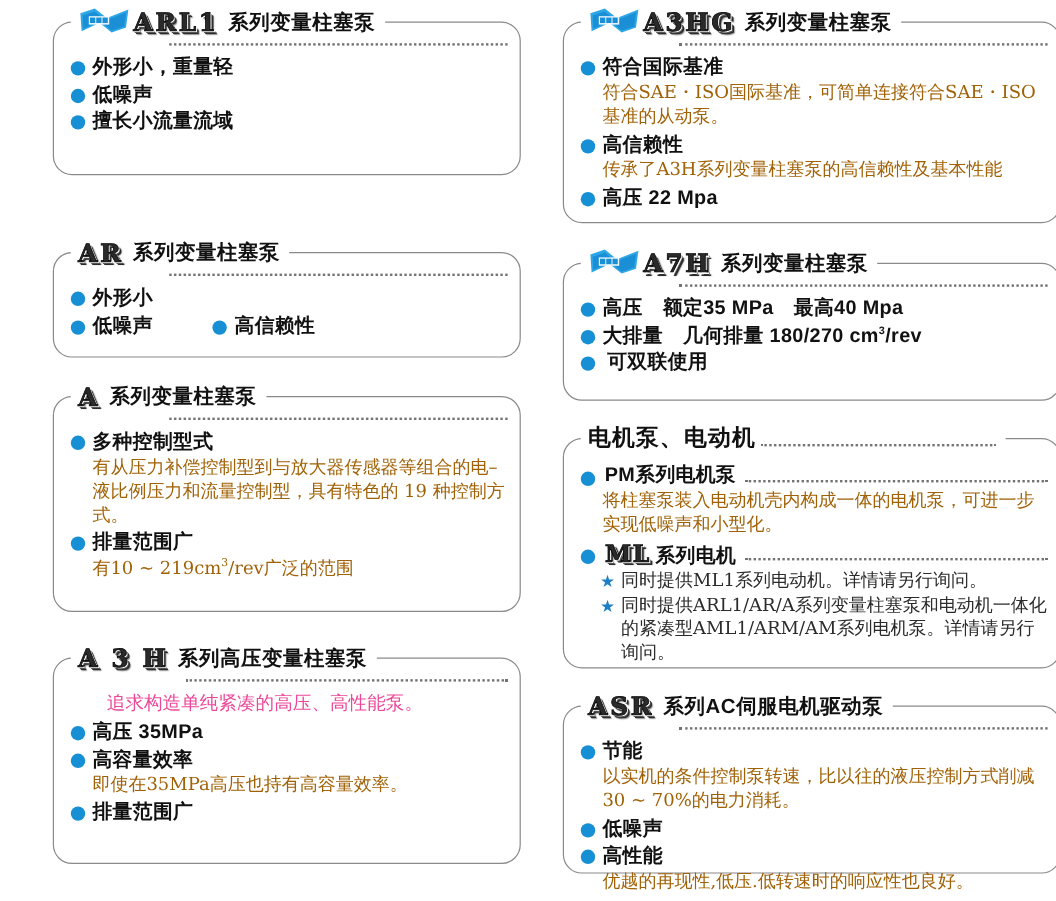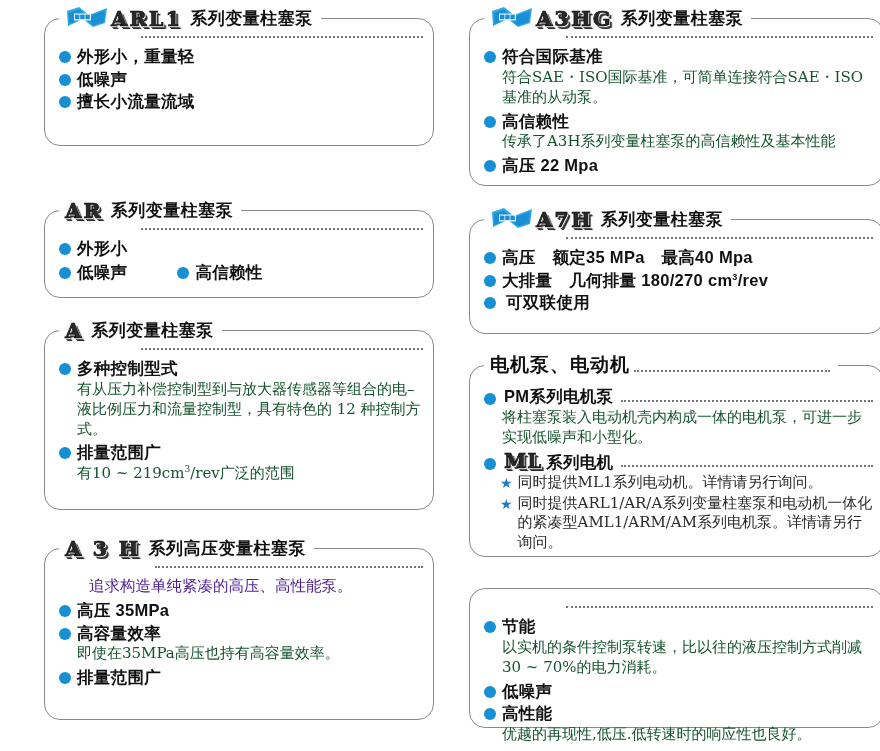--- a/index.html
+++ b/index.html
@@ -97,28 +97,28 @@
     font-size:16.5px;
     color:#111;
     line-height:1.25;
     letter-spacing:.3px;
   }
   .bul-row{display:flex;gap:46px;}
   .sub{
     font-family:"DejaVu Serif","Liberation Serif",serif;
     font-size:15px;
     line-height:1.33;
-    color:#14532d;
+    color:#a16207;
     margin:1px 0 3px 22px;
   }
   .lead{
     font-family:"DejaVu Serif","Liberation Serif",serif;
     font-size:15.5px;
     line-height:1.35;
-    color:#4c1d95;
+    color:#ec4899;
     margin:3px 0 3px 34px;
   }
   sup{font-size:9px;vertical-align:super;}
 
   
   .head-dots{
     display:flex;align-items:center;gap:8px;
   }
   .head-dots .line{
     flex:1 1 auto;
@@ -202,21 +202,21 @@
     <div class="panel" style="position:absolute;top:330px;left:22px;width:390px;height:180px;box-sizing:border-box;">
       <div class="panel-legend">
         <span class="logo-word">A</span>
         <span class="legend-title">系列变量柱塞泵</span>
       </div>
       <div class="dots" style="margin-left:86px;"></div>
       <div class="bul">
         <span class="dot"></span>
         <span class="bul-text">多种控制型式</span>
       </div>
-      <div class="sub">有从压力补偿控制型到与放大器传感器等组合的电–液比例压力和流量控制型，具有特色的 12 种控制方式。</div>
+      <div class="sub">有从压力补偿控制型到与放大器传感器等组合的电–液比例压力和流量控制型，具有特色的 19 种控制方式。</div>
       <div class="bul">
         <span class="dot"></span>
         <span class="bul-text">排量范围广</span>
       </div>
       <div class="sub"><span>有10 ~ 219cm</span><sup>3</sup><span>/rev广泛的范围</span></div>
     </div>
 
     <div class="panel" style="position:absolute;top:548px;left:22px;width:390px;height:172px;box-sizing:border-box;">
       <div class="panel-legend">
         <span class="logo-word">A 3 H</span>
@@ -325,20 +325,24 @@
         <span class="star">★</span>
         <span class="star-text">同时提供ML1系列电动机。详情请另行询问。</span>
       </div>
       <div class="star-item">
         <span class="star">★</span>
         <span class="star-text">同时提供ARL1/AR/A系列变量柱塞泵和电动机一体化的紧凑型AML1/ARM/AM系列电机泵。详情请另行询问。</span>
       </div>
     </div>
 
     <div class="panel" style="position:absolute;top:588px;left:7px;width:415px;height:140px;box-sizing:border-box;">
+      <div class="panel-legend">
+        <span class="logo-word">ASR</span>
+        <span class="legend-title">系列AC伺服电机驱动泵</span>
+      </div>
       <div class="dots" style="margin-left:86px;"></div>
       <div class="bul">
         <span class="dot"></span>
         <span class="bul-text">节能</span>
       </div>
       <div class="sub">以实机的条件控制泵转速，比以往的液压控制方式削减30 ~ 70%的电力消耗。</div>
       <div class="bul">
         <span class="dot"></span>
         <span class="bul-text">低噪声</span>
       </div>

